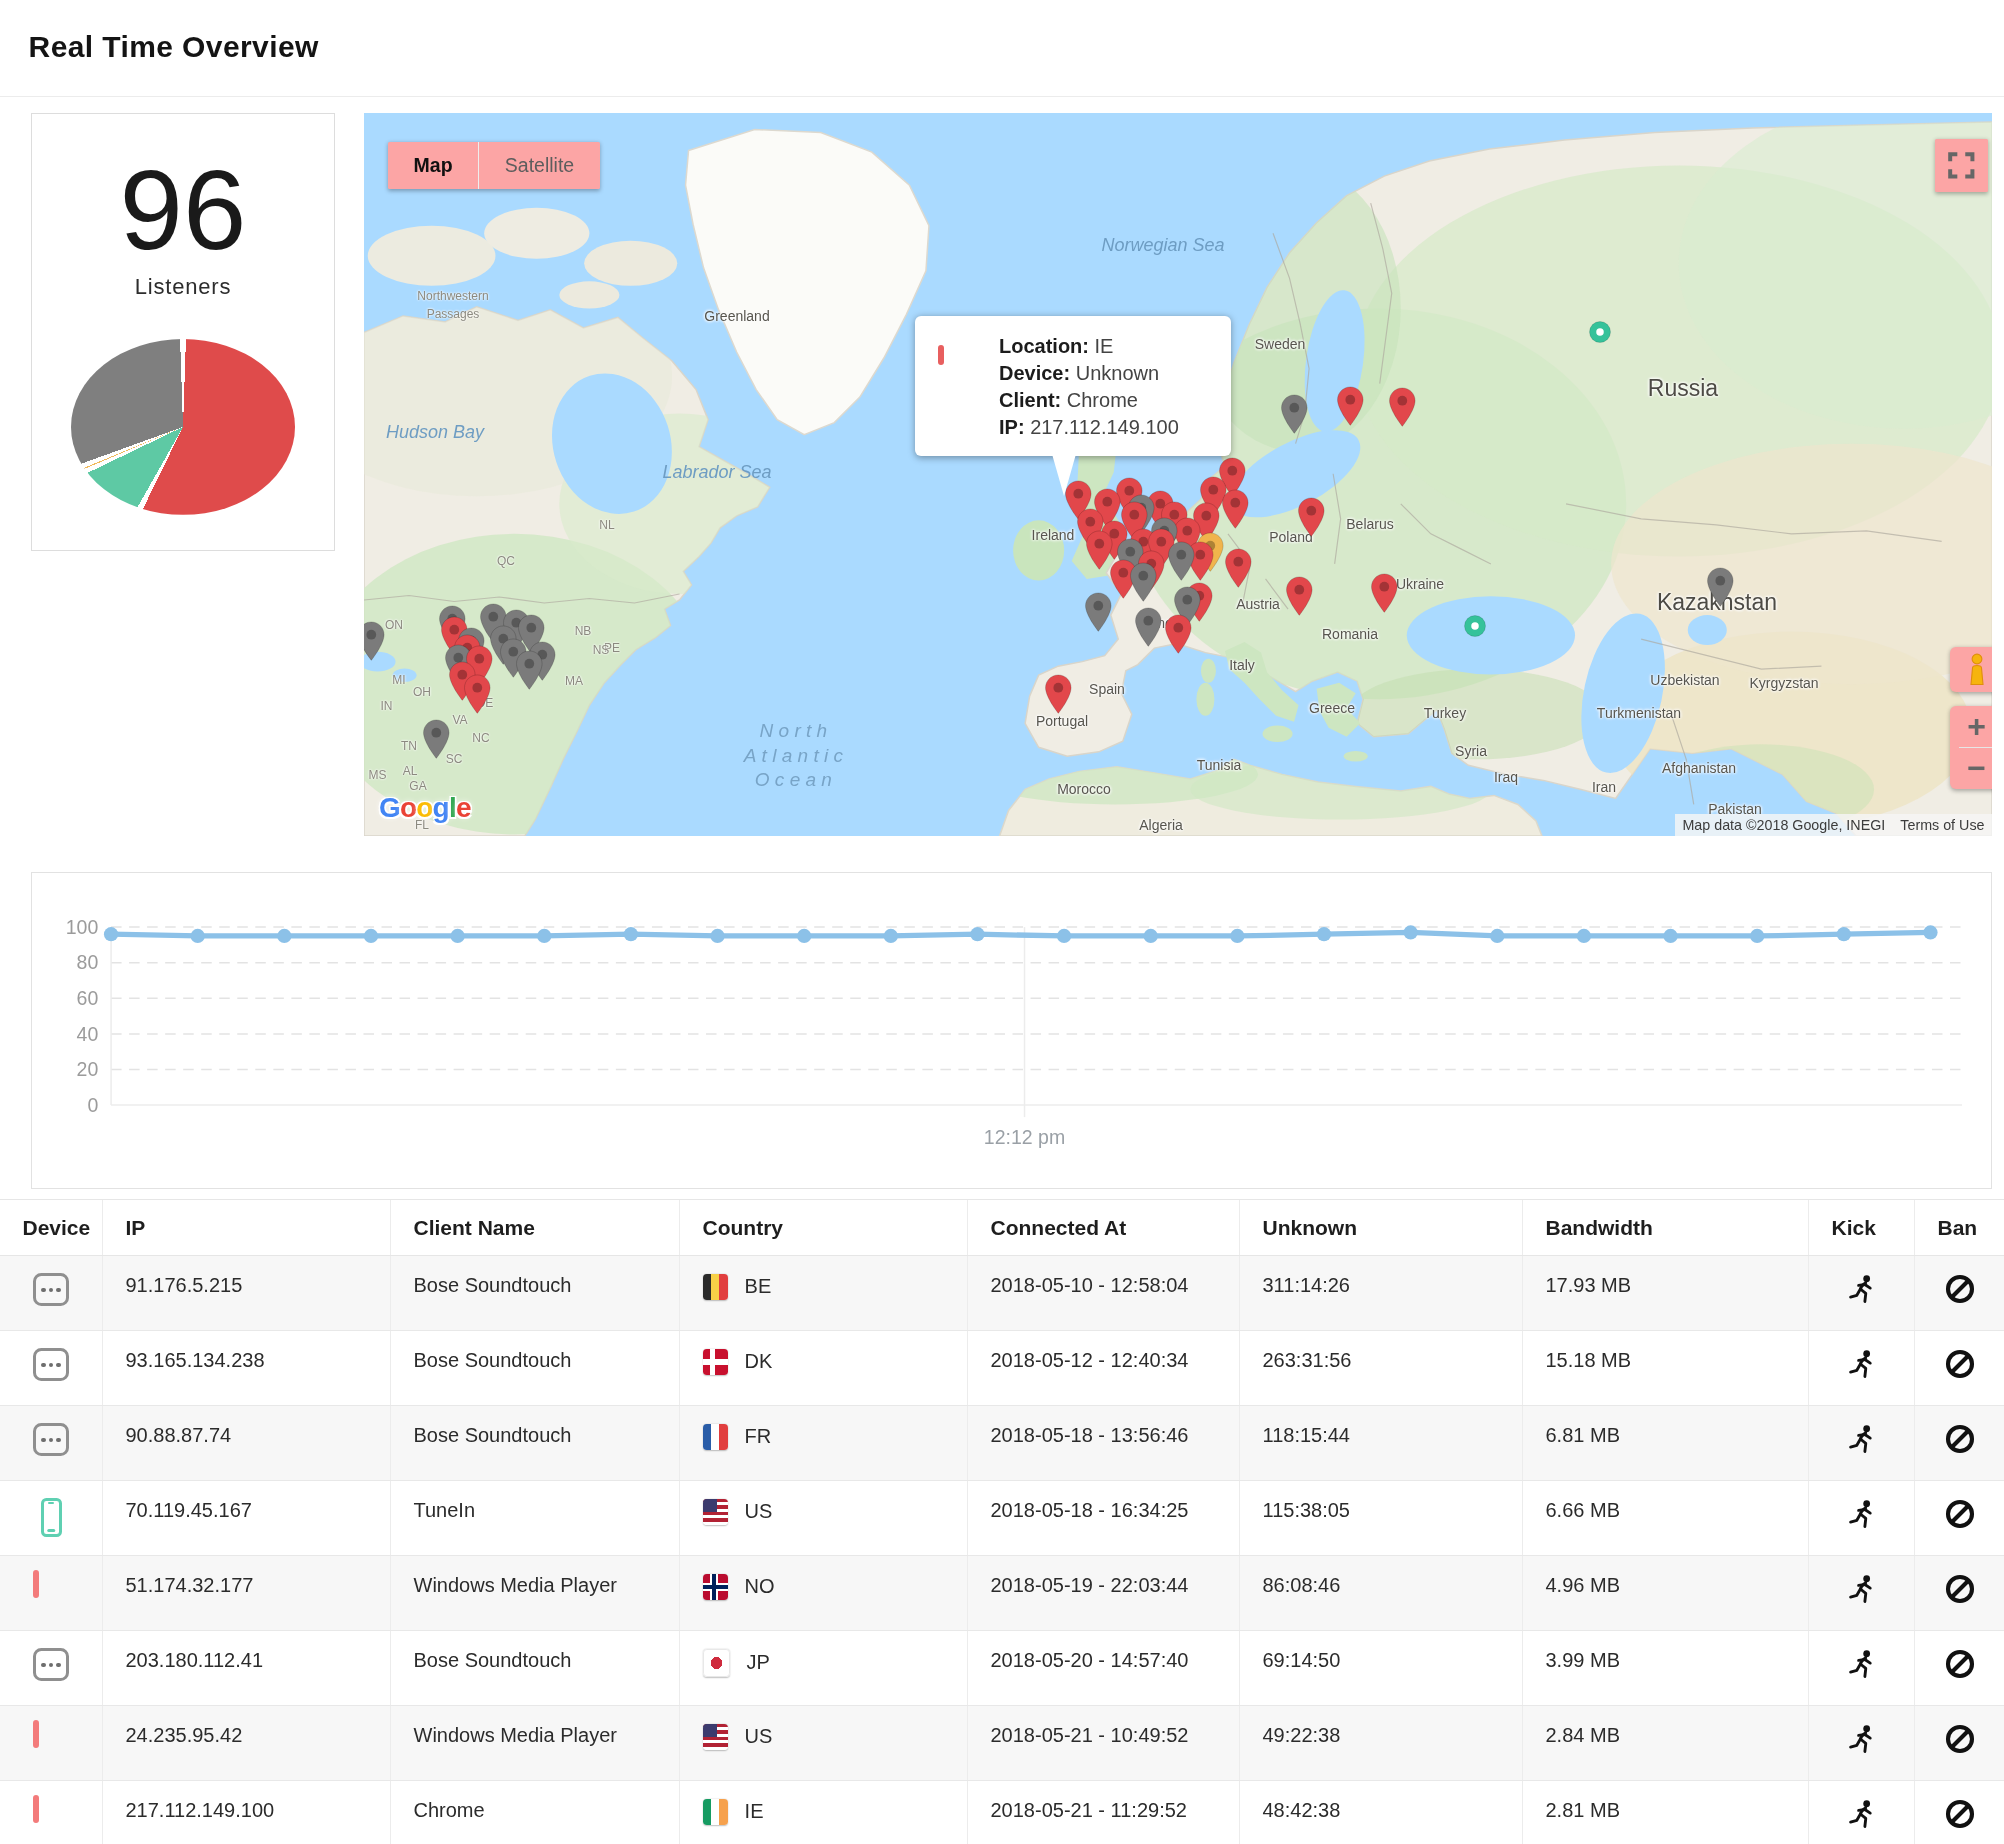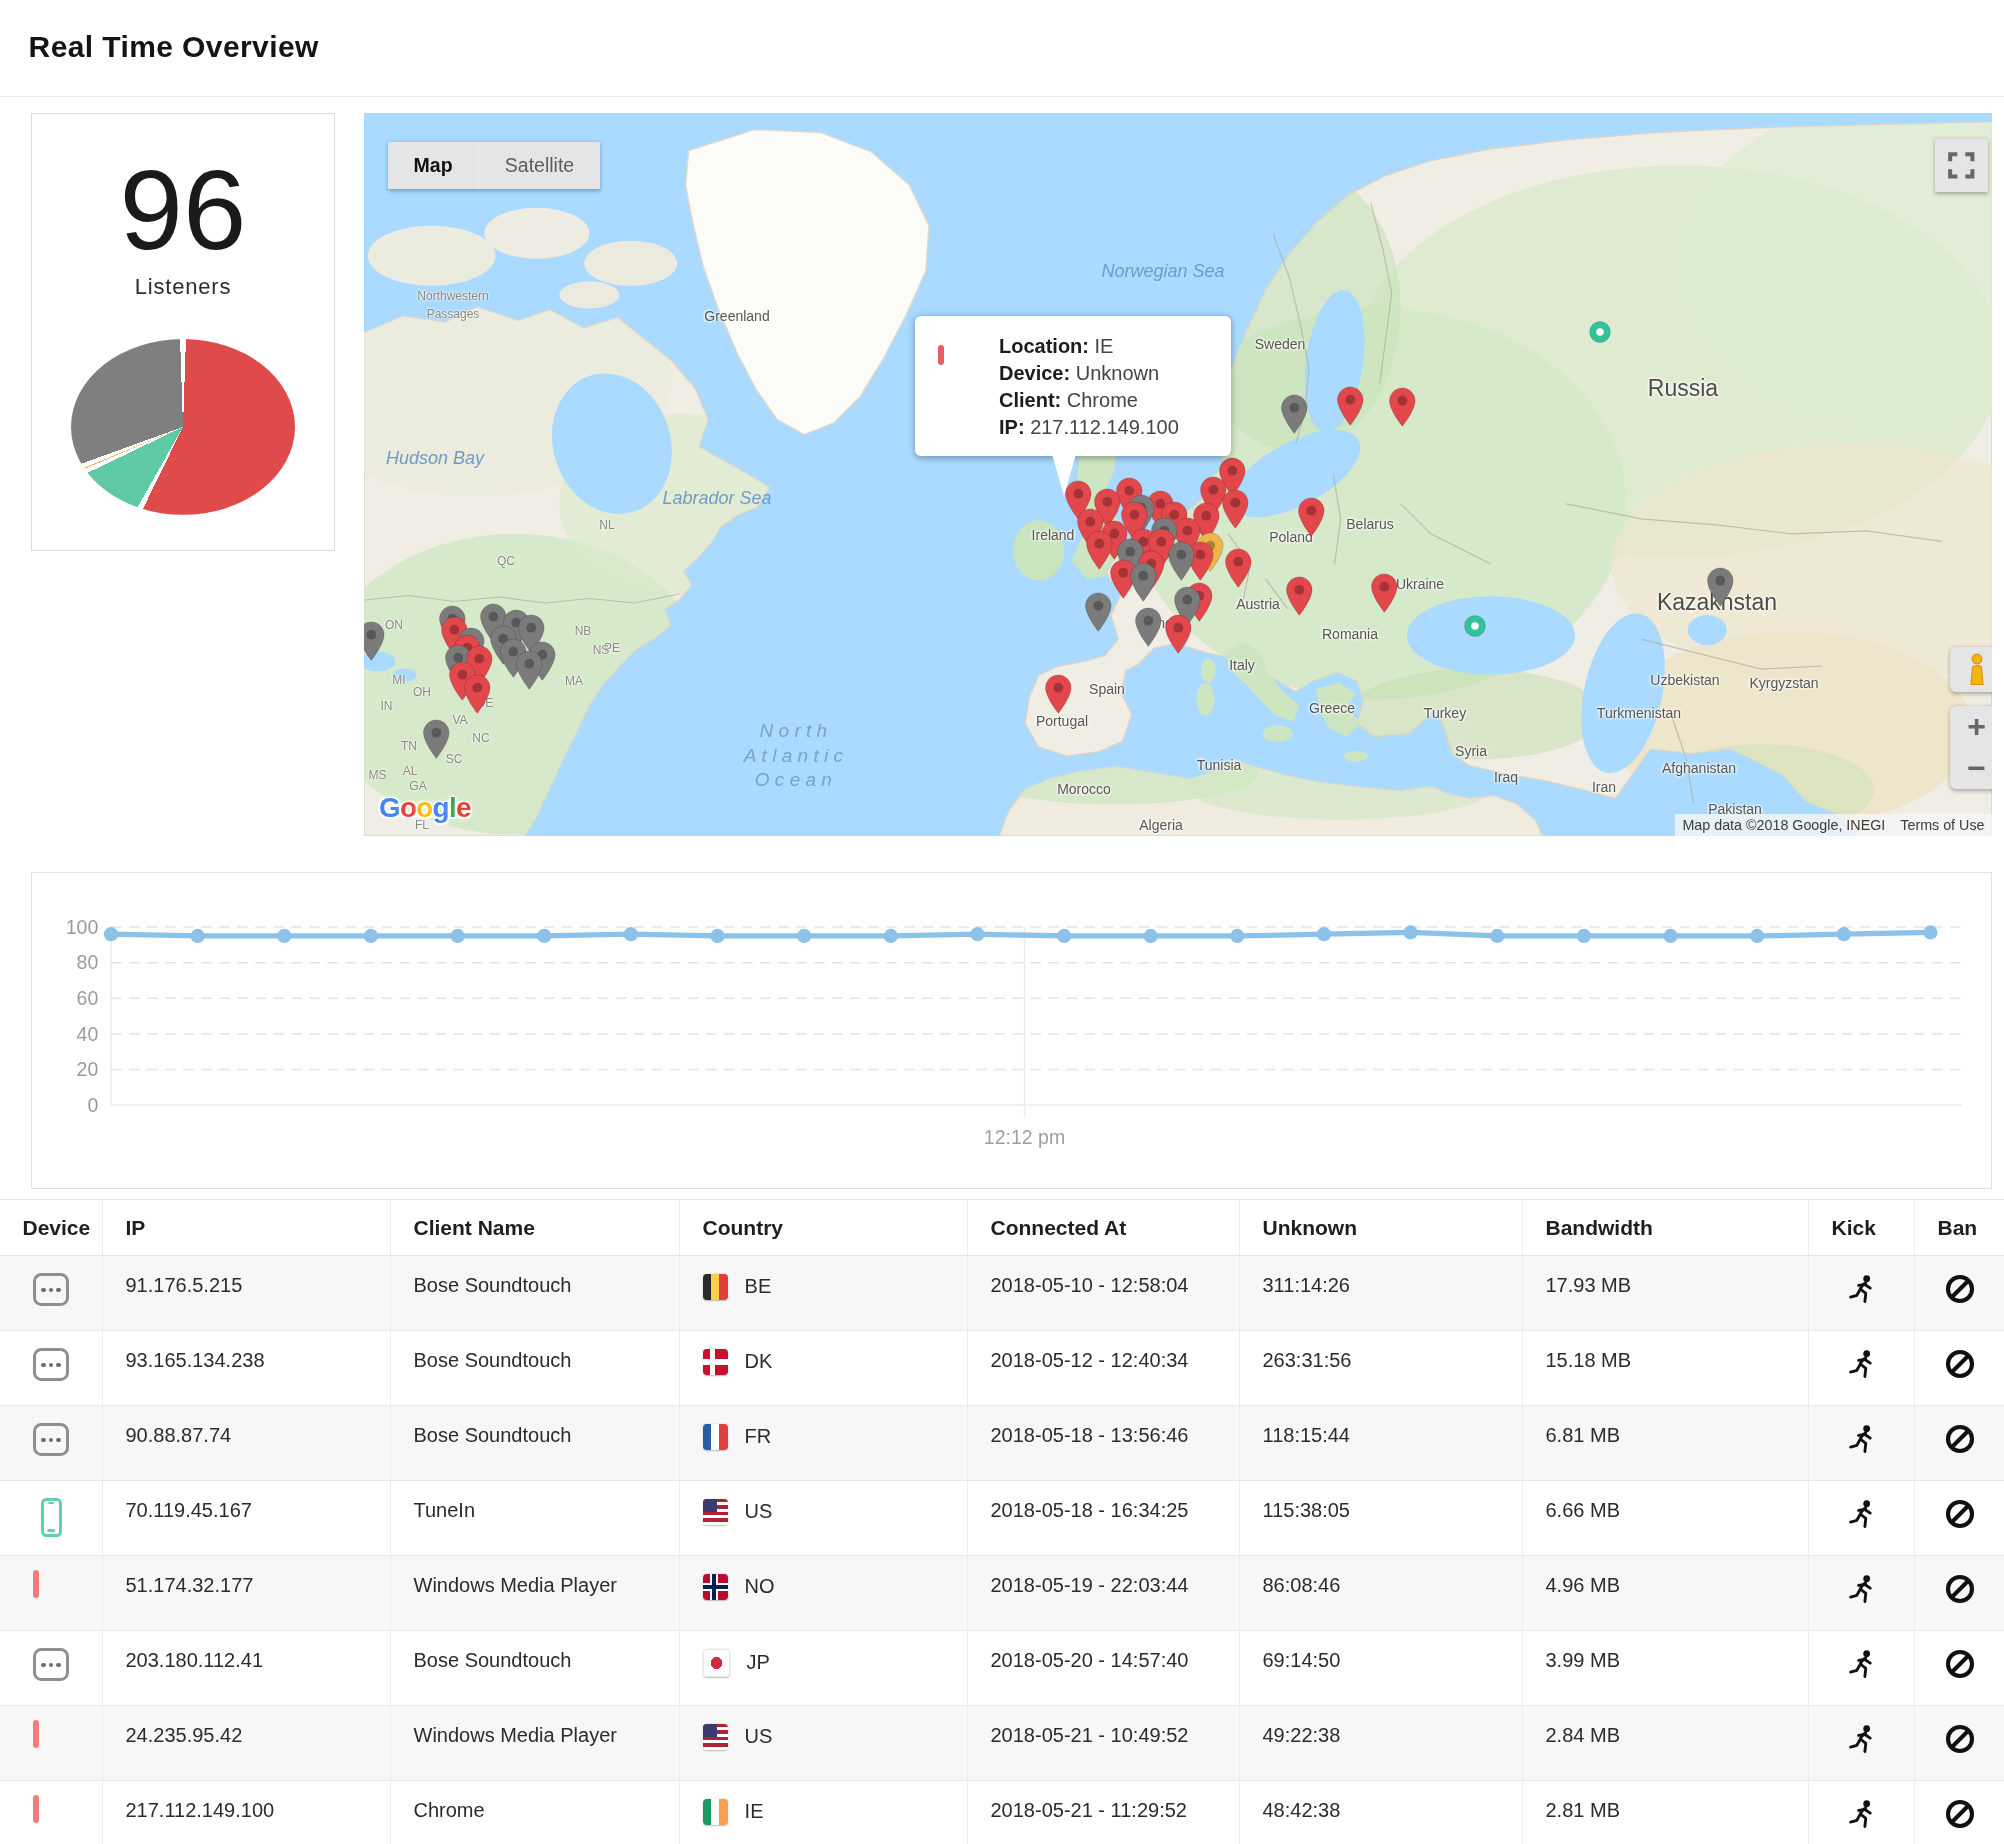--- a/index.html
+++ b/index.html
@@ -14,24 +14,24 @@
   .big-label{margin-top:4.5px;text-align:center;font-size:22px;color:#2d2d2d;letter-spacing:0.8px;}
   .pie-wrap{width:224px;height:176px;margin:39px auto 0;}
   .pie{width:224px;height:224px;border-radius:50%;transform:scaleY(.785);transform-origin:top;}
   
   .map-card{position:absolute;left:364px;top:113px;width:1628px;height:723px;background:#aadaff;overflow:hidden;}
   .map-svg{position:absolute;left:0;top:0;width:100%;height:100%;}
   .map-label{position:absolute;transform:translate(-50%,-50%);white-space:nowrap;z-index:3;pointer-events:none;}
   .k-country{font-size:14px;color:#57554e;font-weight:500;text-shadow:0 0 3px #fff,0 0 3px #fff,0 0 3.8px #fff;}
   .k-country-lg{font-size:23px;color:#4d4b45;font-weight:500;text-shadow:0 0 3px #fff,0 0 3px #fff,0 0 3.8px #fff;}
   .k-state{font-size:12px;color:#8b897f;text-shadow:0 0 2.3px #fff,0 0 2.3px #fff;}
-  .k-sea{font-size:18px;color:#6e9dc3;font-style:italic;text-shadow:none;margin-top:26px;}
+  .k-sea{font-size:18px;color:#6e9dc3;font-style:italic;text-shadow:none;}
   .k-sea-sp{font-size:19px;color:#78a4c7;font-style:italic;letter-spacing:5.3px;}
   .marker{position:absolute;z-index:4;}
-  .gm-ctl{position:absolute;background:#e5e5e5;box-shadow:0 1.5px 4.5px rgba(0,0,0,.3);border-radius:1.5px;z-index:6;}
+  .gm-ctl{position:absolute;background:#fca5a5;box-shadow:0 1.5px 4.5px rgba(0,0,0,.3);border-radius:1.5px;z-index:6;}
   .mapsat{left:24px;top:28.6px;height:47px;display:flex;align-items:stretch;}
   .mapsat .btn{padding:0 25.6px;display:flex;align-items:center;font-size:19.5px;cursor:pointer;}
   .mapsat .btn.sel{font-weight:700;color:#111;}
   .mapsat .btn.uns{color:#5d5d5d;border-left:0.8px solid #eee;}
   .fullscreen{left:1571px;top:25.6px;width:53px;height:53px;display:flex;align-items:center;justify-content:center;cursor:pointer;}
   .pegman{left:1586px;top:534px;width:53px;height:45px;border-radius:6px;display:flex;align-items:center;justify-content:center;cursor:pointer;}
   .zoomctl{left:1586px;top:593px;width:53px;height:83px;border-radius:6px;display:flex;flex-direction:column;z-index:6;}
   .zoomctl .zbtn{flex:1;display:flex;align-items:center;justify-content:center;font-size:32px;color:#666;cursor:pointer;font-weight:700;}
   .zoomctl .zdiv{height:0.8px;background:#e6e6e6;margin:0 9px;}
   .attribution{position:absolute;right:0;bottom:0;height:22.5px;display:flex;align-items:center;z-index:5;font-size:14.3px;color:#3c3c3c;}

